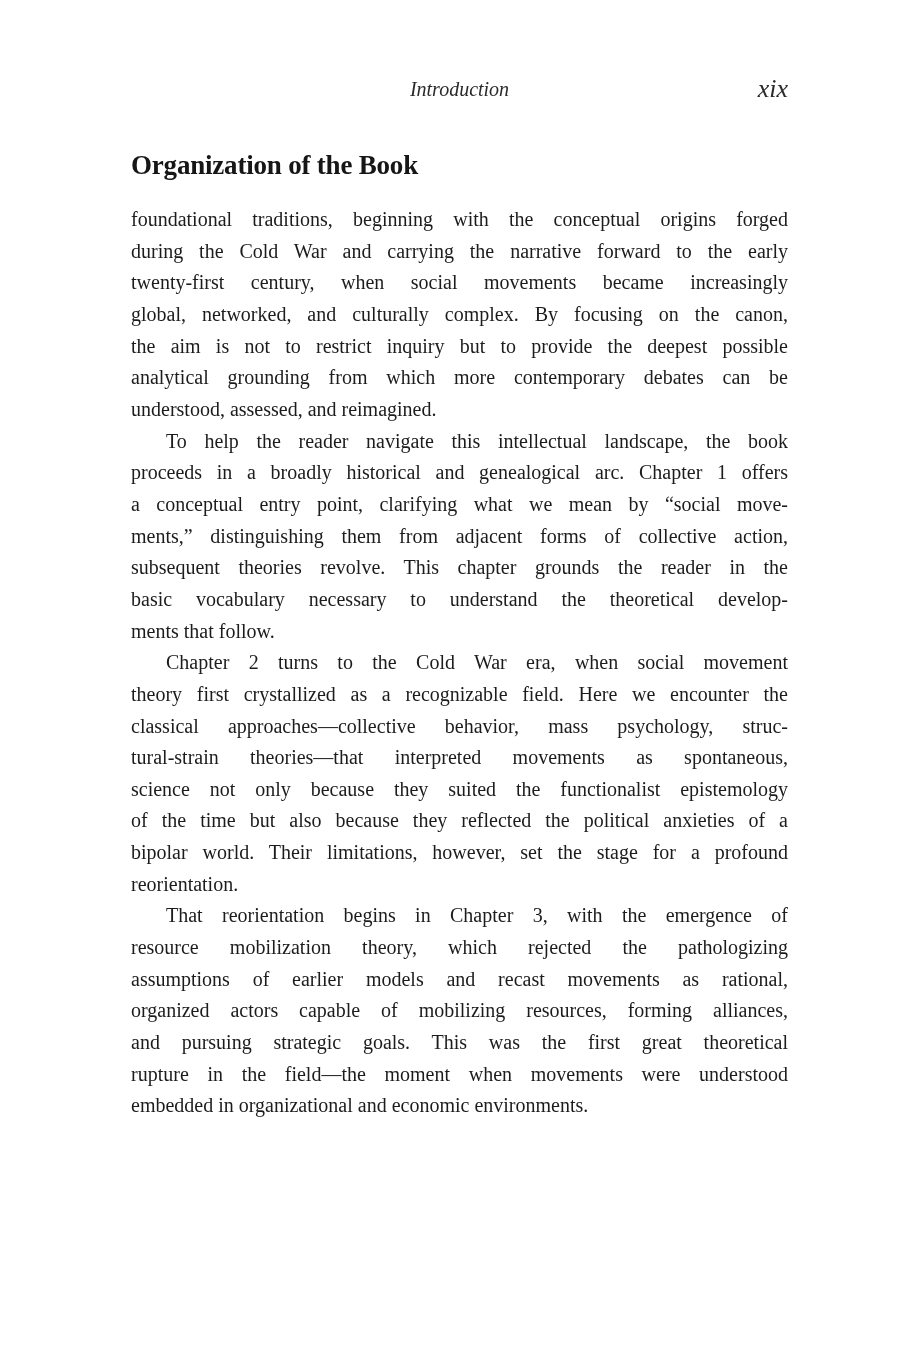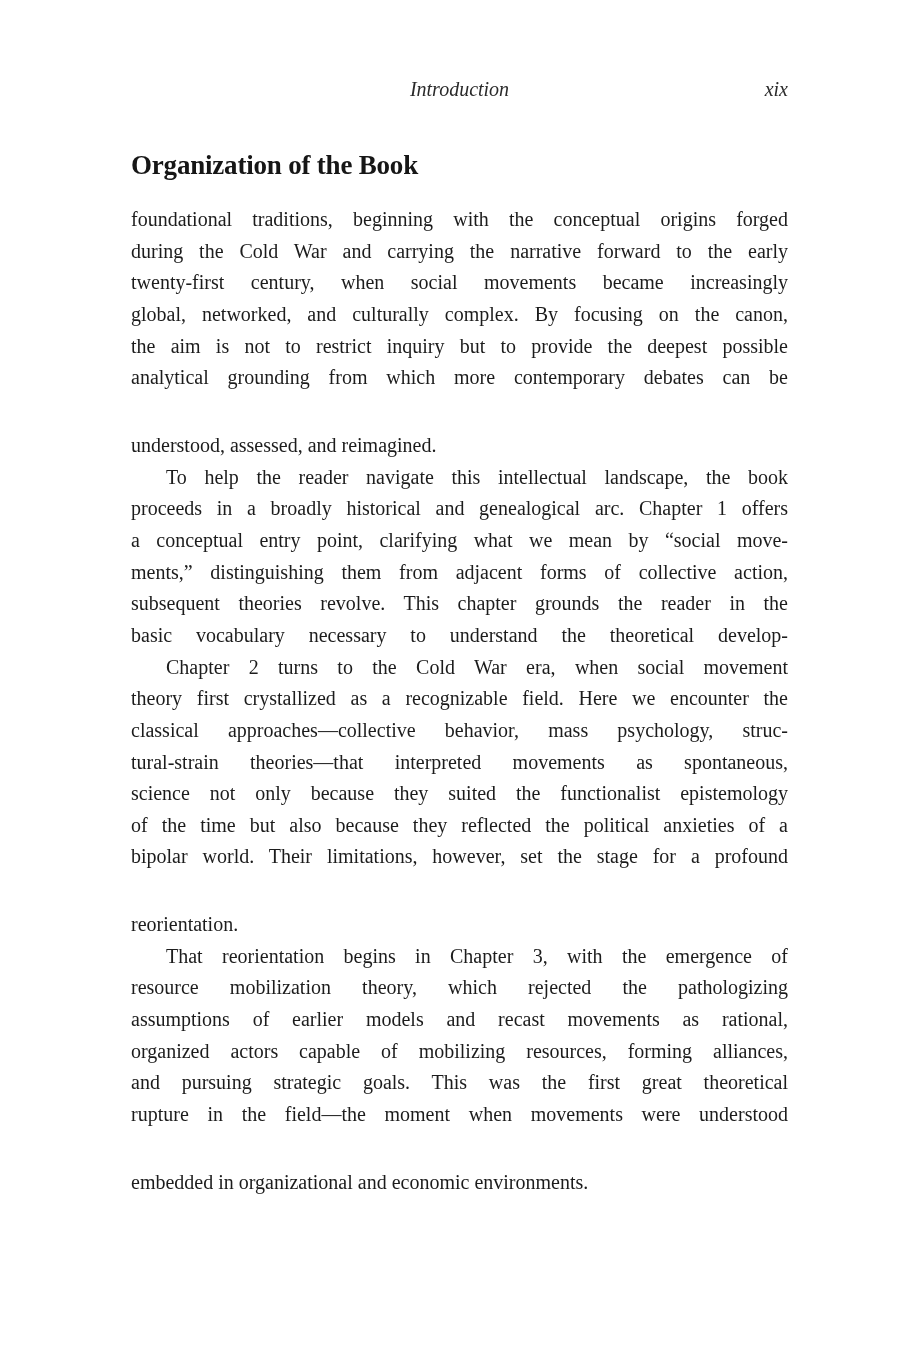--- a/index.html
+++ b/index.html
@@ -29,21 +29,21 @@
     font-size: 20px;
     line-height: 26px;
     text-align: center;
     color: #2a2a2a;
   }
   .page-number {
     position: absolute;
     right: 0;
     top: 0;
     font-style: italic;
-    font-size: 20px;
+    font-size: 26px;
     line-height: 26px;
   }
   .section-heading {
     margin: 46px 0 15px 0;
     font-size: 27px;
     line-height: 34px;
     font-weight: 700;
     letter-spacing: -0.2px;
     color: #161616;
   }
@@ -56,21 +56,20 @@
   .paragraph {
     margin: 0;
   }
   .line {
     text-align: justify;
     text-align-last: justify;
     white-space: normal;
   }
   .line.last {
     text-align-last: left;
-    margin-top: 36px;
   }
   .paragraph.indent .line:first-child {
     text-indent: 35px;
   }
 </style>
 </head>
 <body>
 
 <div class="page">
   <div class="content">
@@ -89,20 +88,21 @@
           <div class="line">analytical grounding from which more contemporary debates can be</div>
           <div class="line last">understood, assessed, and reimagined.</div>
         </div>
         <div class="paragraph indent">
           <div class="line">To help the reader navigate this intellectual landscape, the book</div>
           <div class="line">proceeds in a broadly historical and genealogical arc. Chapter 1 offers</div>
           <div class="line">a conceptual entry point, clarifying what we mean by “social move-</div>
           <div class="line">ments,” distinguishing them from adjacent forms of collective action,</div>
           <div class="line">subsequent theories revolve. This chapter grounds the reader in the</div>
           <div class="line">basic vocabulary necessary to understand the theoretical develop-</div>
+          <div class="line last">ments that follow.</div>
         </div>
         <div class="paragraph indent">
           <div class="line">Chapter 2 turns to the Cold War era, when social movement</div>
           <div class="line">theory first crystallized as a recognizable field. Here we encounter the</div>
           <div class="line">classical approaches—collective behavior, mass psychology, struc-</div>
           <div class="line">tural-strain theories—that interpreted movements as spontaneous,</div>
           <div class="line">science not only because they suited the functionalist epistemology</div>
           <div class="line">of the time but also because they reflected the political anxieties of a</div>
           <div class="line">bipolar world. Their limitations, however, set the stage for a profound</div>
           <div class="line last">reorientation.</div>

